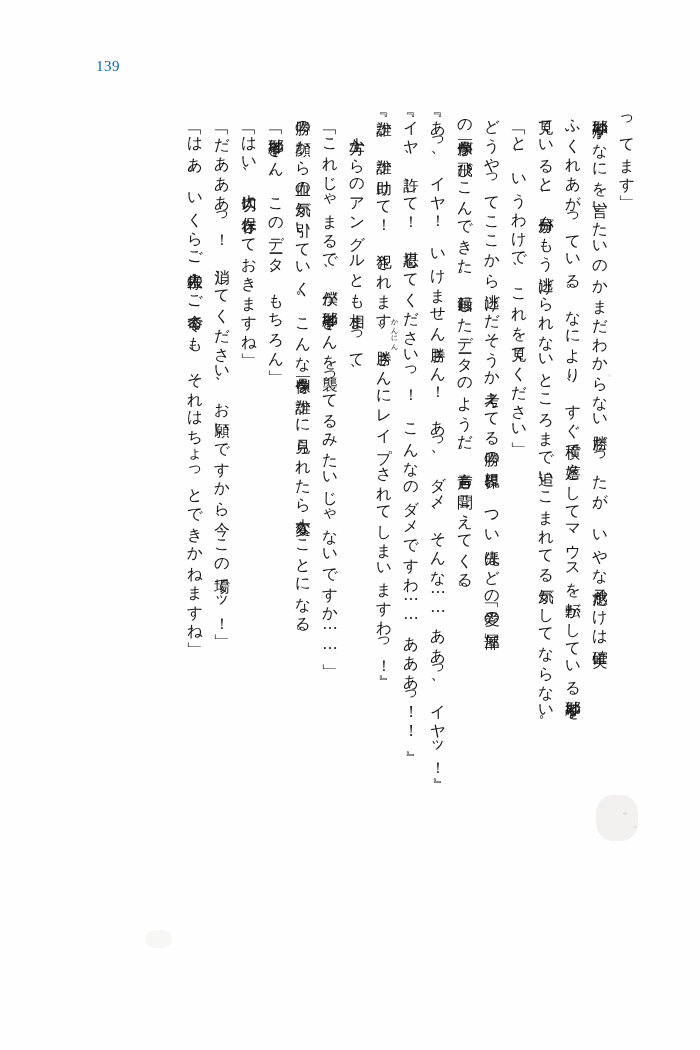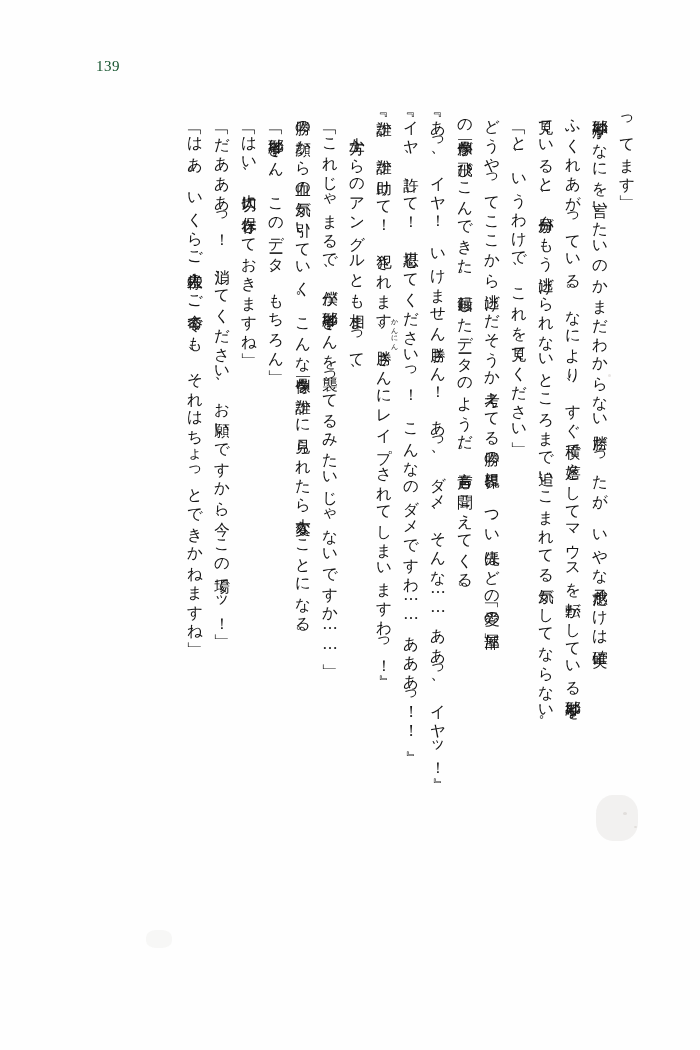--- a/index.html
+++ b/index.html
@@ -25,21 +25,21 @@
     position: absolute;
     background: #d8d4d0;
     border-radius: 50%;
     opacity: .55;
   }
   .page-number {
     position: absolute;
     top: 58px;
     left: 96px;
     font-size: 15px;
-    color: #14532d;
+    color: #0369a1;
     letter-spacing: .5px;
     font-family: "Liberation Serif", serif;
   }
   .body-text {
     position: absolute;
     top: 108px;
     left: 62px;
     width: 578px;
     height: 900px;
     display: flex;

